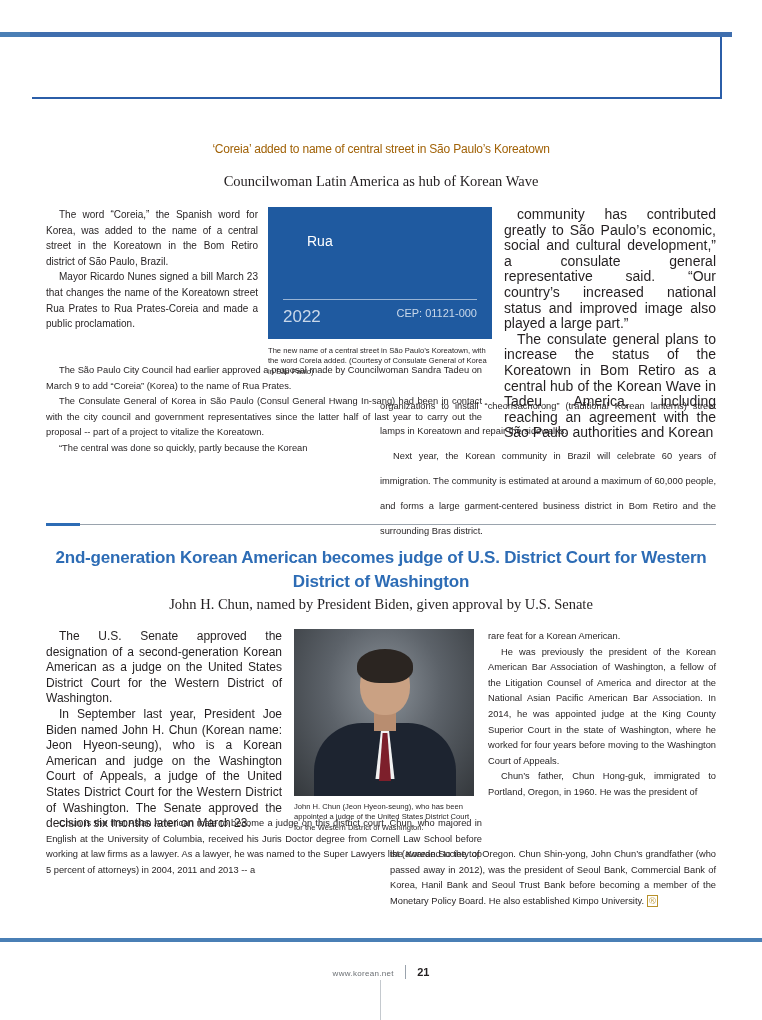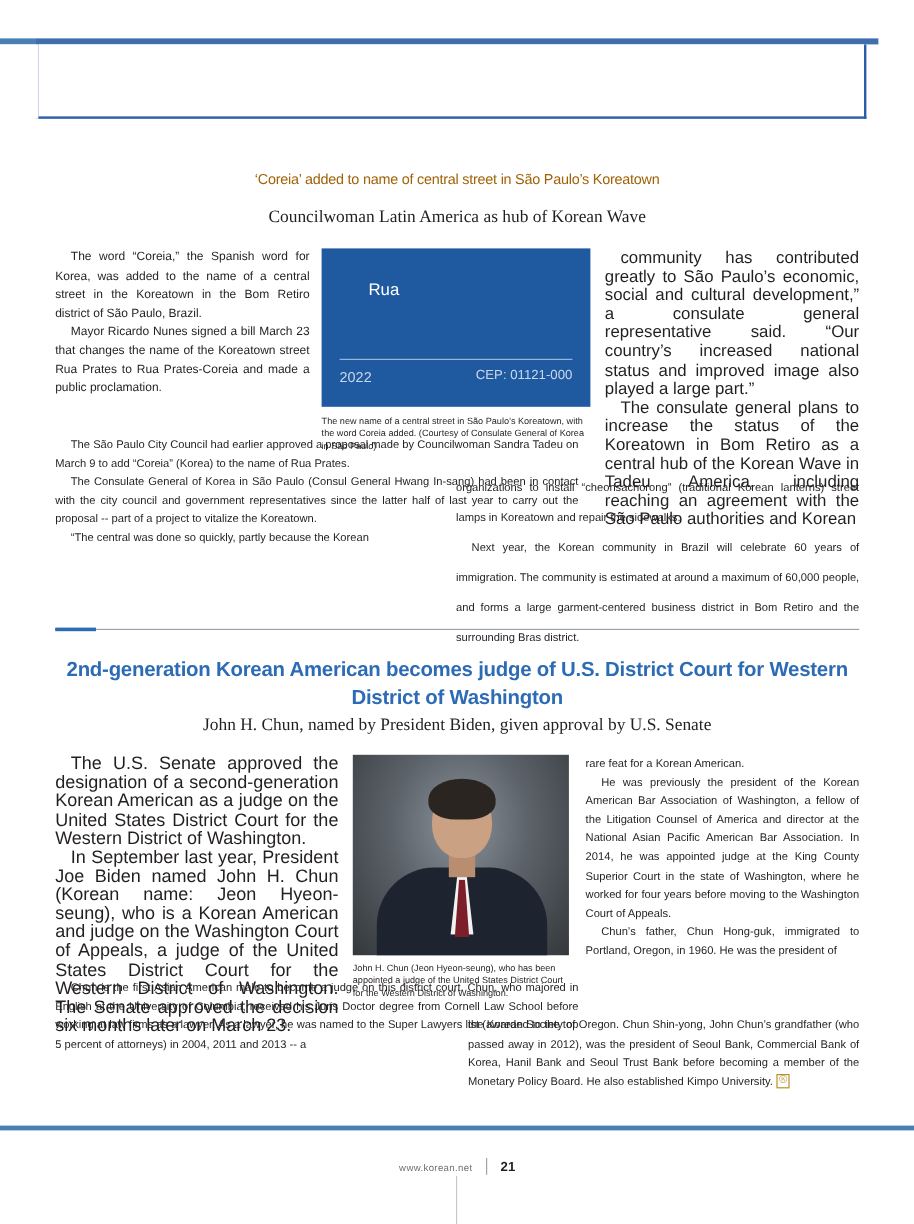--- a/index.html
+++ b/index.html
@@ -138,21 +138,21 @@
   .sign .sign-rule {
     position: absolute;
     left: 15px; top: 92px;
     width: 194px;
     height: 1px;
     background: rgba(255,255,255,0.55);
   }
   .sign .year {
     position: absolute;
     left: 15px; top: 100px;
-    font-size: 12px;
+    font-size: 17px;
     color: #c9d8ea;
   }
   .sign .cep {
     position: absolute;
     right: 15px; top: 100px;
     font-size: 11px;
     color: #c9d8ea;
   }
   .caption1 {
     position: absolute;
@@ -194,21 +194,21 @@
     width: 670px;
     text-align: center;
     font-family: "Liberation Serif", serif;
     font-size: 14.5px;
     color: #231f20;
   }
   .a2-col-left {
     position: absolute;
     left: 46px; top: 629px;
     width: 236px;
-    font-size: 15px;
+    font-size: 12px;
     line-height: 15.6px;
     text-align: justify;
     color: #231f20;
   }
   .a2-col-left-wide {
     position: absolute;
     left: 46px; top: 816px;
     width: 436px;
     font-size: 9.3px;
     line-height: 15.6px;

